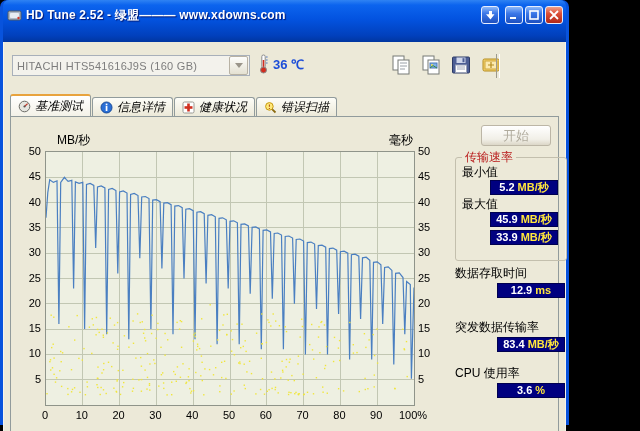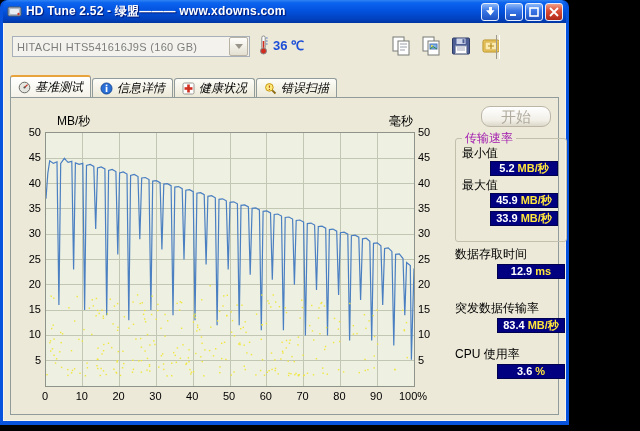--- a/index.html
+++ b/index.html
@@ -2,21 +2,21 @@
 <html><head>
 <meta charset="utf-8">
 <style>
   html,body{margin:0;padding:0;}
   body{width:640px;height:431px;background:#000;font-family:"Liberation Sans",sans-serif;position:relative;overflow:hidden;}
   #canvas{position:absolute;left:0;top:0;width:640px;height:431px;background:#000;}
 
   
   .window{position:absolute;left:0;top:0;width:569px;height:425px;box-sizing:border-box;
           background:#0853dd;border-radius:7px 7px 0 0;padding:0 3px 3px 3px;}
-  .titlebar{height:23px;display:flex;align-items:center;gap:4px;padding:0 3px 0 4px;
+  .titlebar{height:30px;display:flex;align-items:center;gap:4px;padding:0 3px 12px 4px;
             border-radius:6px 6px 0 0;
             background:linear-gradient(180deg,#2f83f3 0%,#0c64ee 12%,#0353e0 45%,#0140bc 85%,#0136a0 100%);}
   .app-icon{width:15px;height:15px;flex:0 0 auto;}
   .title-text{flex:1;color:#fff;font-weight:bold;font-size:12px;white-space:nowrap;overflow:hidden;
               text-shadow:1px 1px 1px #00156e;letter-spacing:.2px;}
   .win-buttons{display:flex;gap:2px;align-items:center;}
   .wbtn{width:18px;height:18px;border:1px solid #e6edff;border-radius:3px;box-sizing:border-box;
         display:flex;align-items:center;justify-content:center;padding:0;cursor:default;}
   .wbtn.blue{background:linear-gradient(180deg,#8cb8f8,#3c78e8 40%,#1d50c0);}
   .wbtn.red{background:linear-gradient(180deg,#f0a088,#dd5038 40%,#b02818);}
@@ -53,26 +53,26 @@
                  border:1px solid #919B9C;box-sizing:border-box;z-index:1;}
   #chart-zone{position:absolute;left:0;top:0;width:440px;height:316px;}
   .axis-caption{position:absolute;font-size:12px;color:#000;}
   .axis-caption.left{left:46px;top:15px;}
   .axis-caption.right{left:330px;top:15px;width:72px;text-align:right;}
   #plot{position:absolute;left:34px;top:34px;width:368px;height:253px;border:1px solid #8f948a;box-sizing:content-box;}
   #plot svg{display:block;}
   .tick{position:absolute;font-size:11px;color:#000;line-height:12px;}
 
   
-  .start-btn{position:absolute;left:470px;top:8px;width:70px;height:21px;font-size:15px;color:#b0ab9d;
-             background:linear-gradient(#ffffff,#f1efe7 70%,#dcd7c8);border:1px solid #bcb6a6;border-radius:9px;}
+  .start-btn{position:absolute;left:470px;top:8px;width:70px;height:21px;font-size:13px;color:#b0ab9d;
+             background:linear-gradient(#ffffff,#f1efe7 70%,#dcd7c8);border:1px solid #bcb6a6;border-radius:3px;}
   .stats-col{position:absolute;left:444px;top:0;width:112px;height:316px;}
   .groupbox{position:absolute;left:0;top:40px;width:112px;height:104px;border:1px solid #c3bfad;border-radius:3px;
             box-sizing:border-box;padding:8px 6px 2px 6px;}
-  .group-title{position:absolute;left:6px;top:-7px;background:#ECE9D8;padding:0 3px;font-size:12px;color:#a21caf;line-height:13px;}
+  .group-title{position:absolute;left:6px;top:-7px;background:#ECE9D8;padding:0 3px;font-size:12px;color:#b91c1c;line-height:13px;}
   .stat-row{margin-bottom:3px;}
   .stat-label{font-size:12px;line-height:13px;color:#000;margin-bottom:1px;}
   .badge{width:68px;height:15px;margin-left:auto;margin-right:2px;background:#000080;border:1px solid #000050;
          box-sizing:border-box;display:flex;align-items:center;justify-content:center;gap:3px;}
   .badge .v{color:#fff;font-size:11px;font-weight:bold;line-height:13px;}
   .badge .u{color:#ffe63c;font-size:11px;font-weight:bold;line-height:13px;}
   .xstat{position:absolute;left:0;width:112px;}
   .xstat .stat-label{margin-bottom:3px;}
   #xstat-access{top:150px;}
   #xstat-burst{top:204px;}

